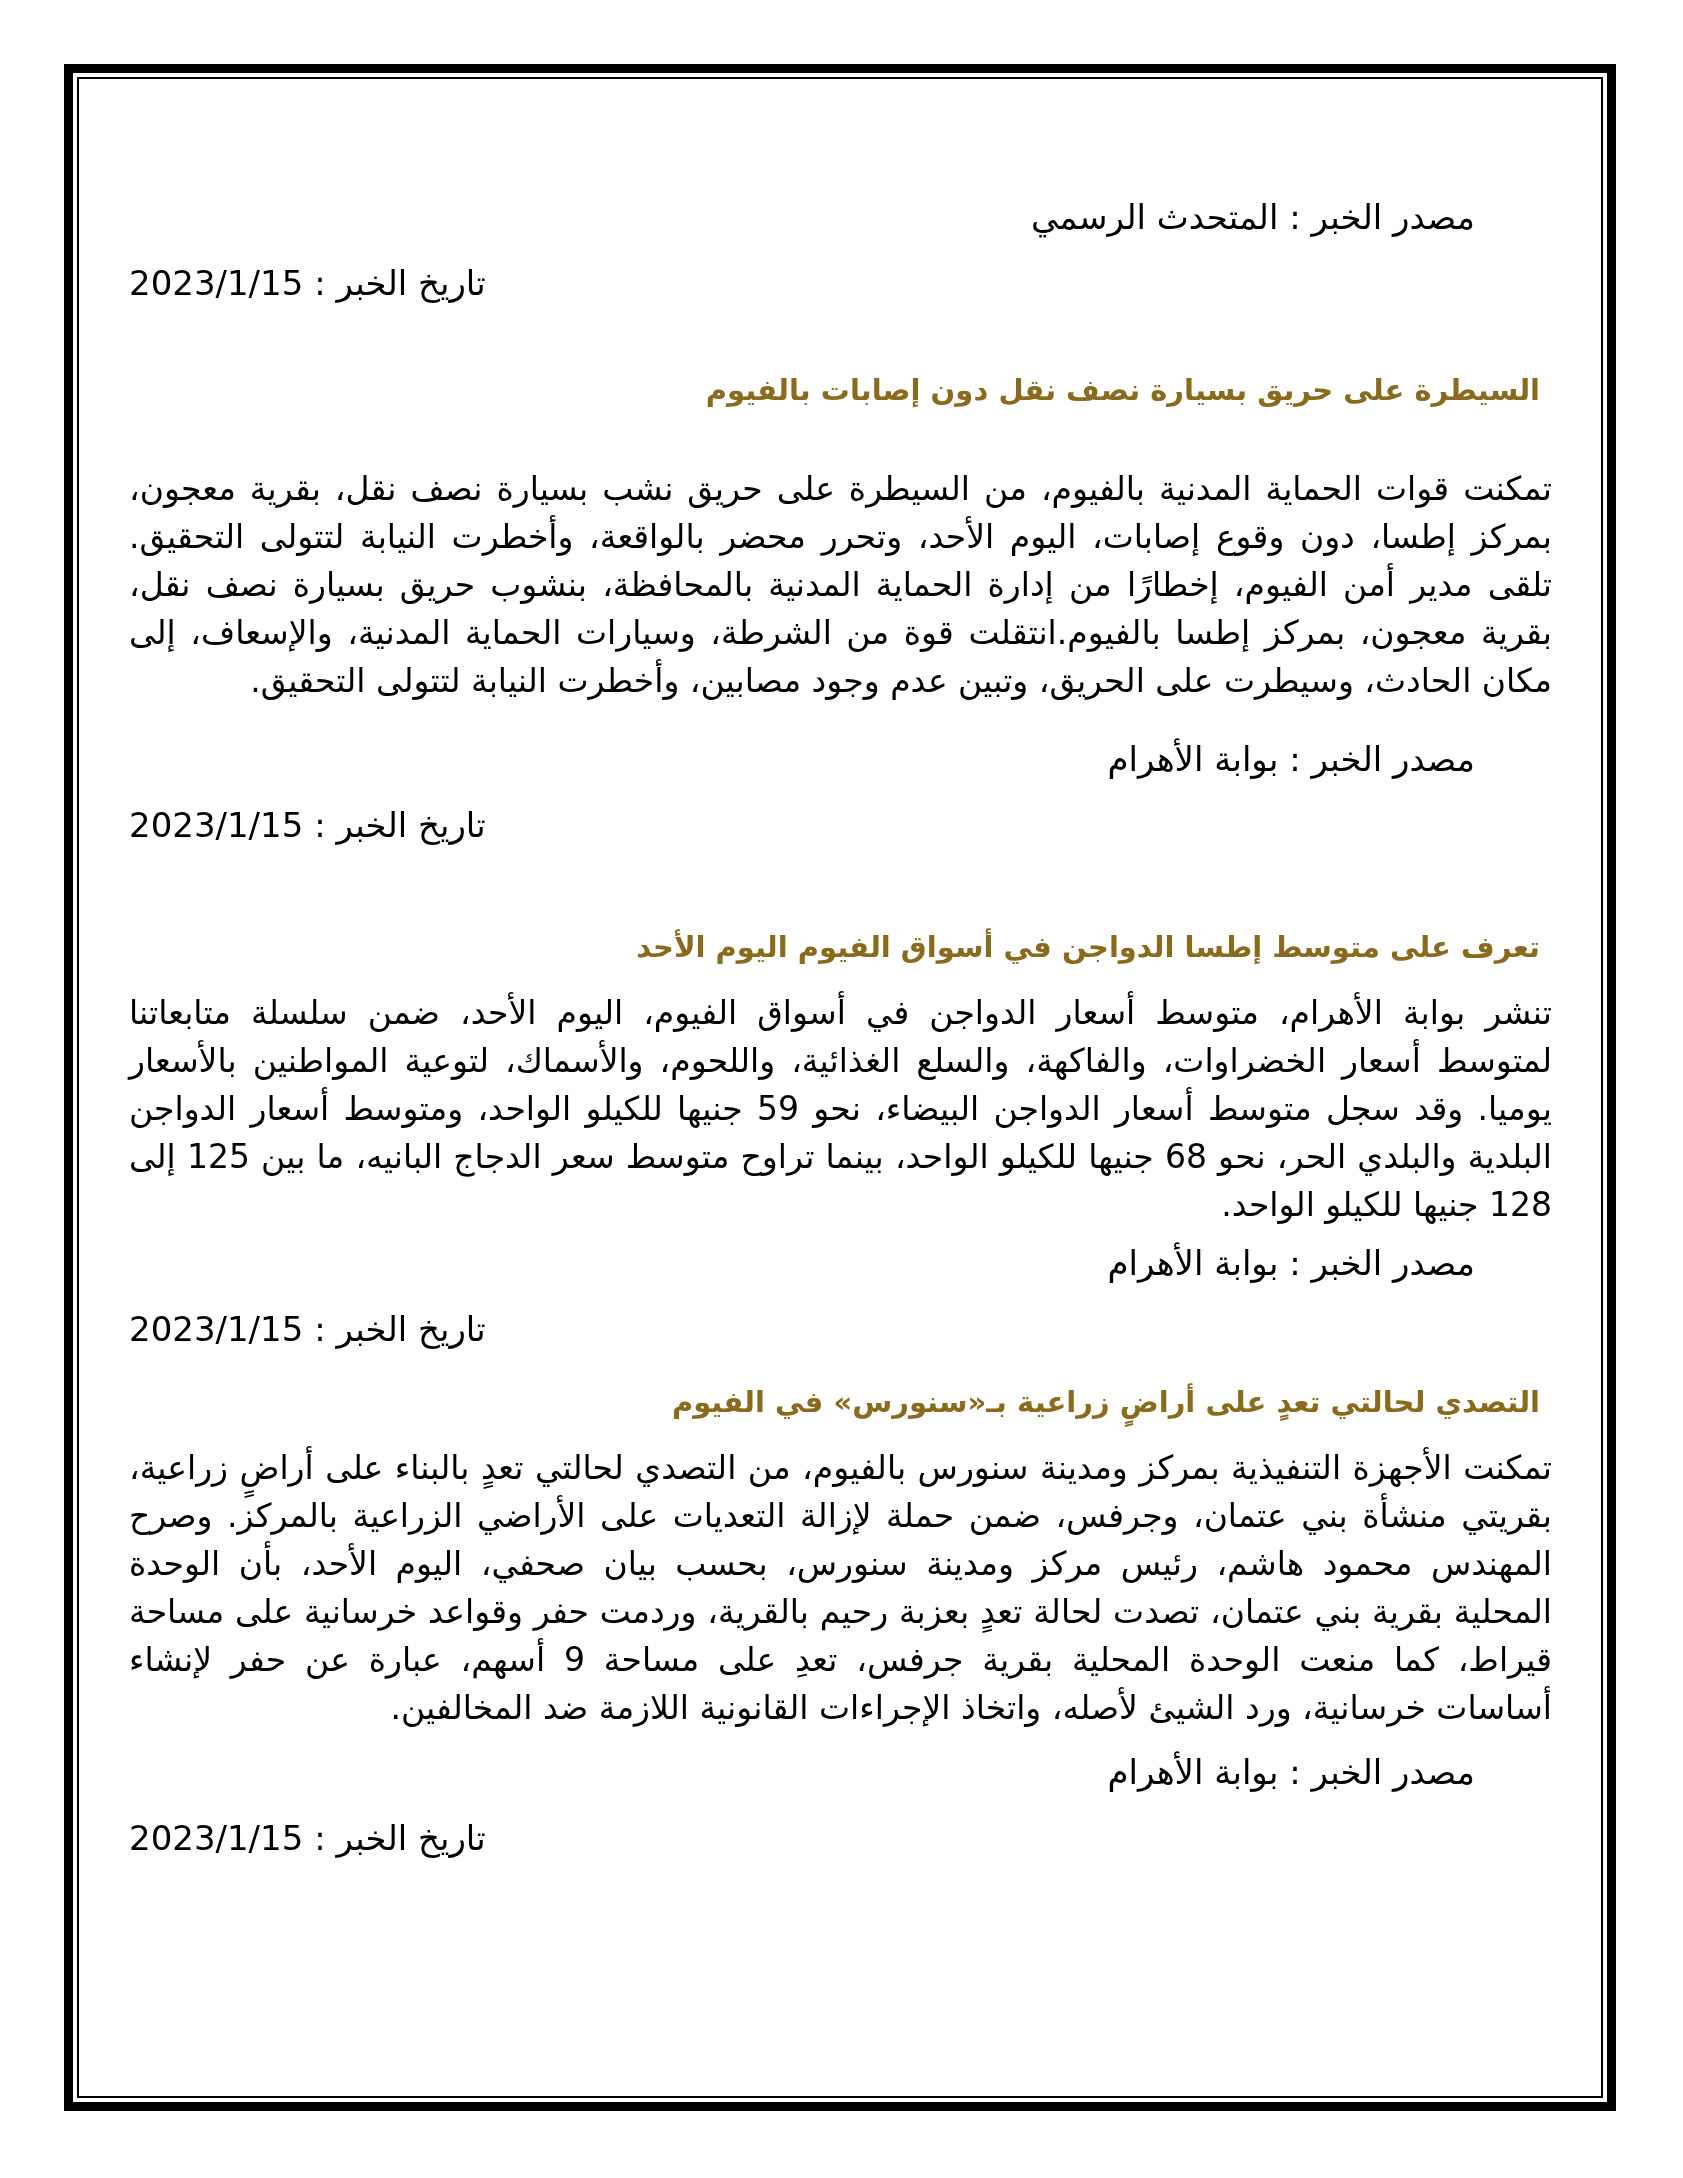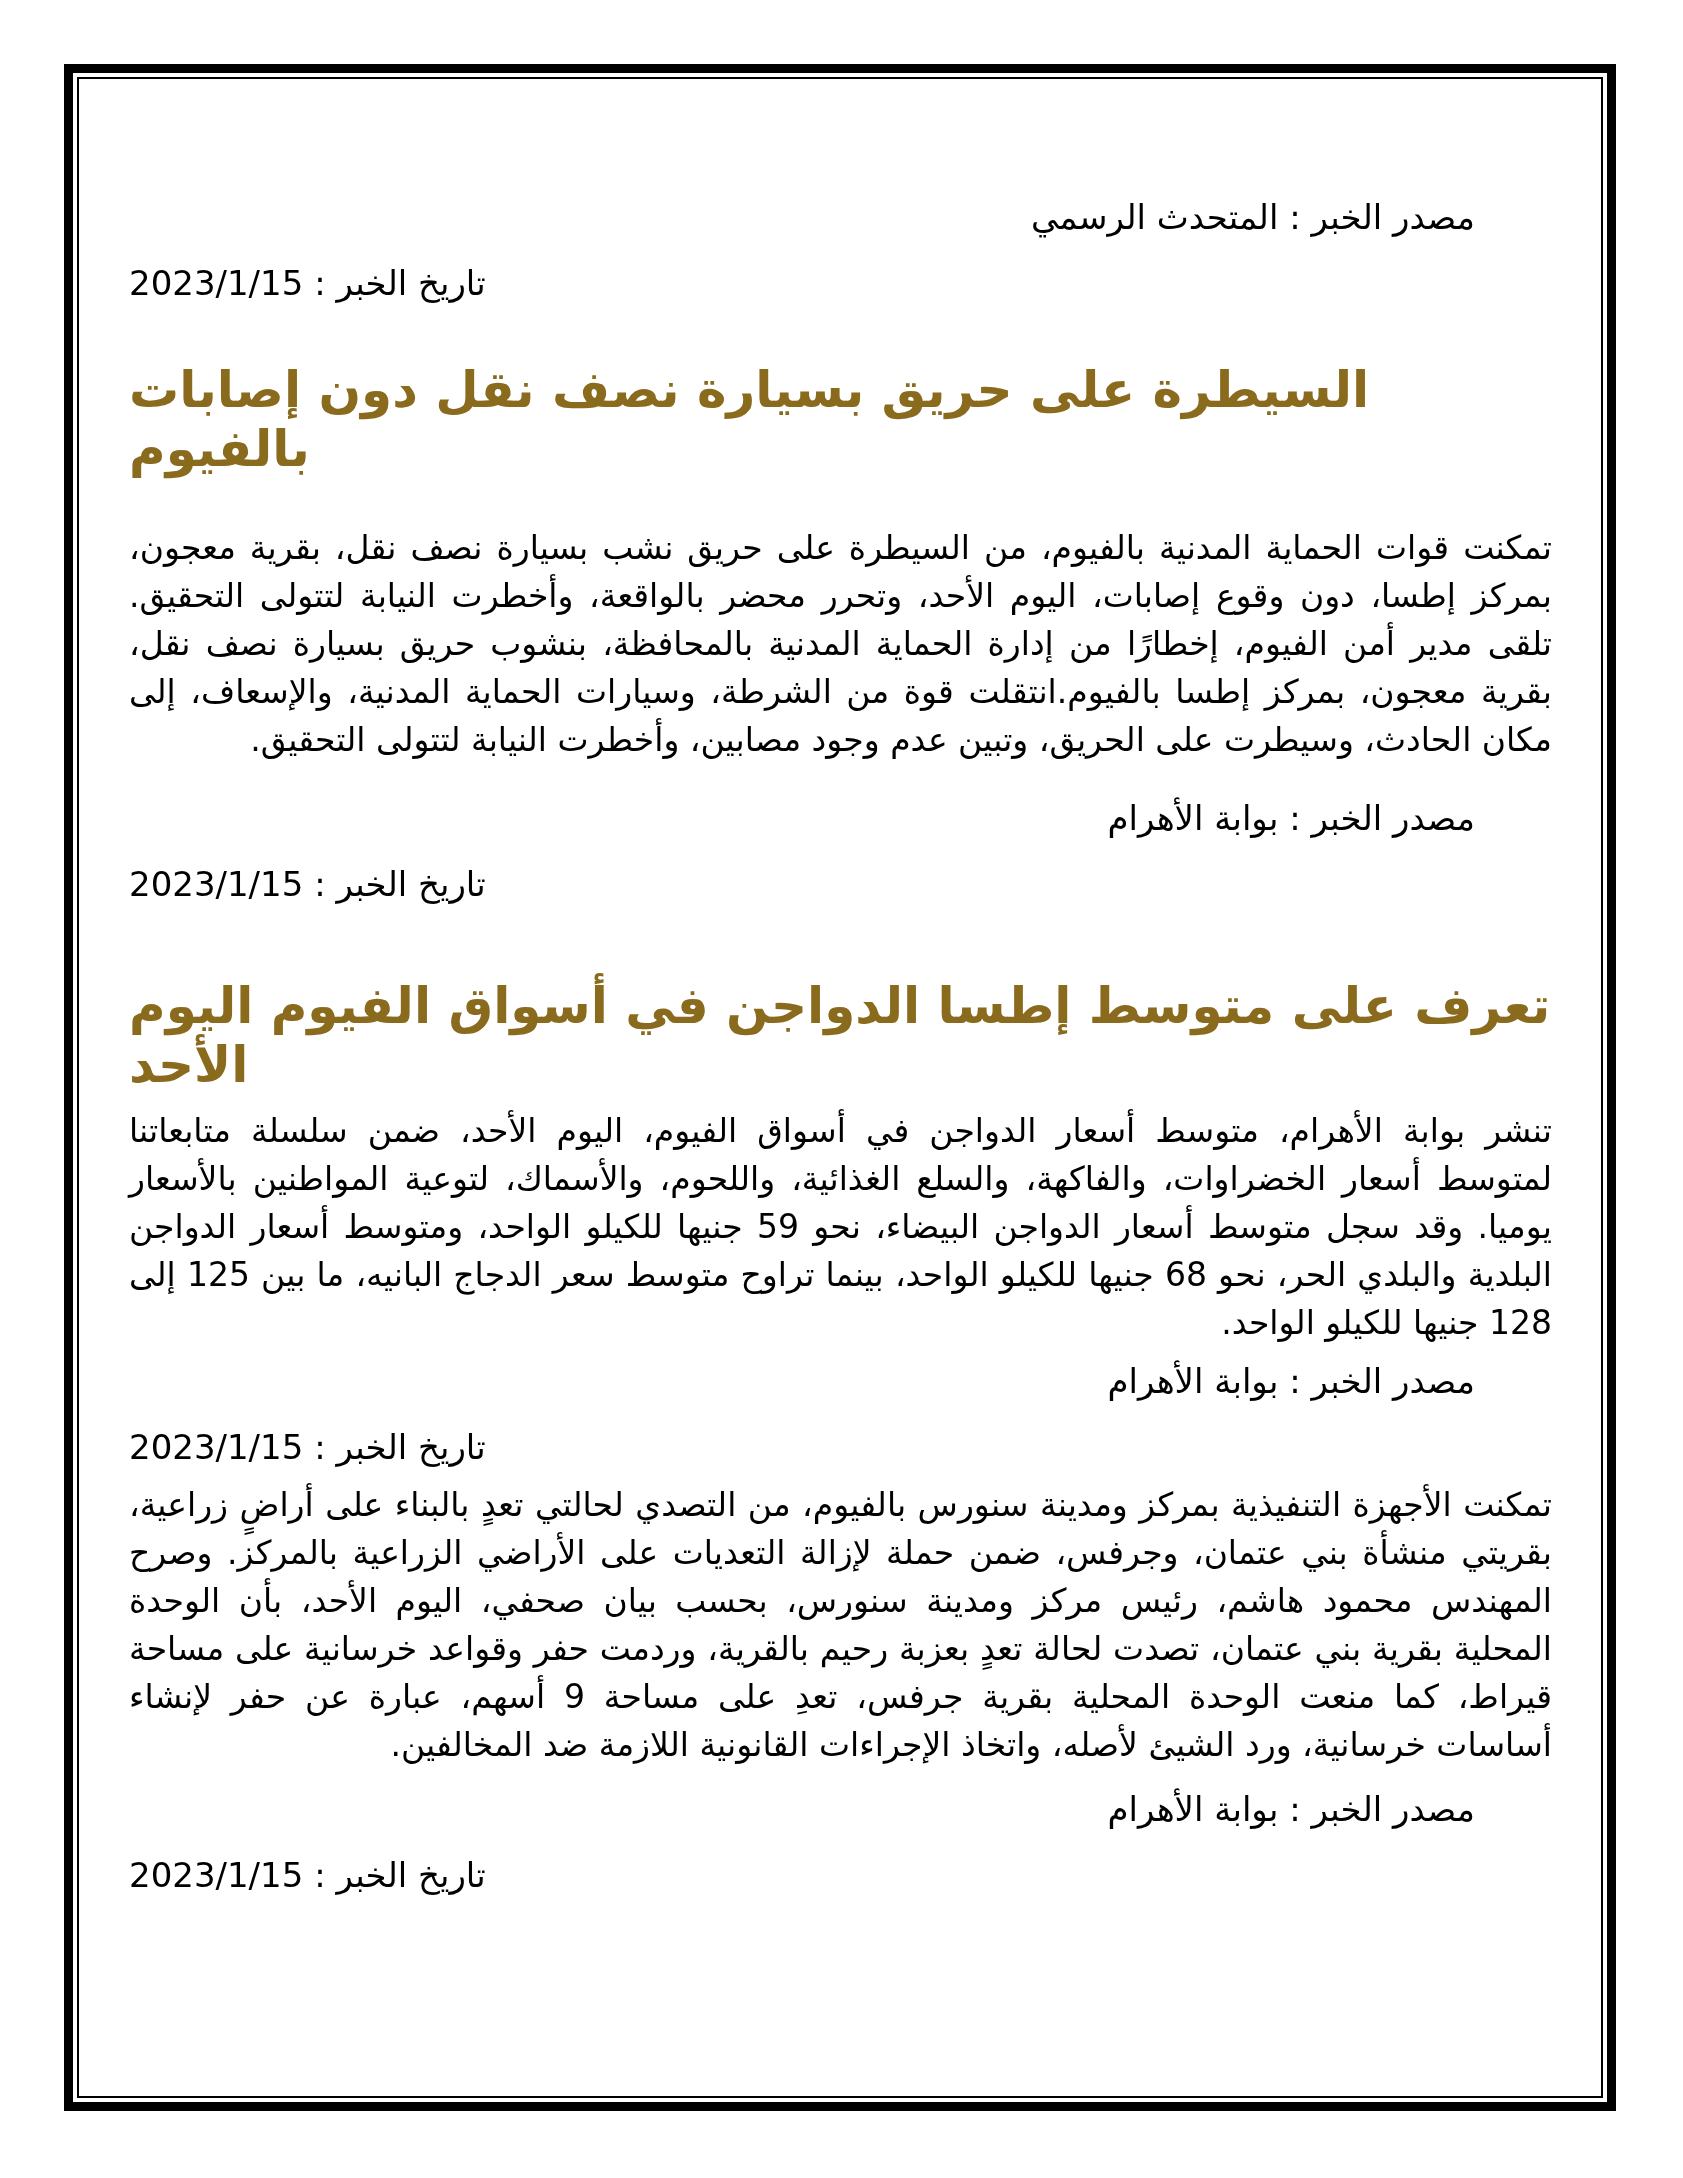--- a/index.html
+++ b/index.html
@@ -53,26 +53,26 @@
     line-height: 48px;
     text-align: right;
   }
   .meta-date {
     margin: 18px 114px 0 0;
     font-size: 34px;
     line-height: 48px;
     text-align: left;
   }
   .headline {
-    font-size: 50px;
+    font-size: 29px;
     font-weight: bold;
     color: var(--heading-color);
-    text-align: left;
+    text-align: right;
     line-height: 59px;
-    margin: 0;
+    margin: 12px;
   }
   .headline-1 { margin-top: 54px; }
   .headline-2 { margin-top: 69px; }
   .headline-3 { margin-top: 20px; }
   .article-body {
     font-size: 33px;
     line-height: 48px;
     text-align: justify;
     margin: 0;
   }
@@ -106,20 +106,21 @@
   </div>
 
   <h2 class="headline headline-2">تعرف على متوسط إطسا الدواجن في أسواق الفيوم اليوم الأحد</h2>
   <p class="article-body body-2">تنشر بوابة الأهرام، متوسط أسعار الدواجن في أسواق الفيوم، اليوم الأحد، ضمن سلسلة متابعاتنا لمتوسط أسعار الخضراوات، والفاكهة، والسلع الغذائية، واللحوم، والأسماك، لتوعية المواطنين بالأسعار يوميا. وقد سجل متوسط أسعار الدواجن البيضاء، نحو 59 جنيها للكيلو الواحد، ومتوسط أسعار الدواجن البلدية والبلدي الحر، نحو 68 جنيها للكيلو الواحد، بينما تراوح متوسط سعر الدجاج البانيه، ما بين 125 إلى 128 جنيها للكيلو الواحد.</p>
 
   <div class="meta meta-after-2">
     <p class="meta-source">مصدر الخبر : بوابة الأهرام</p>
     <p class="meta-date">تاريخ الخبر : 2023/1/15</p>
   </div>
 
+  <h2 class="headline headline-3">التصدي لحالتي تعدٍ على أراضٍ زراعية بـ«سنورس» في الفيوم</h2>
   <p class="article-body body-3">تمكنت الأجهزة التنفيذية بمركز ومدينة سنورس بالفيوم، من التصدي لحالتي تعدٍ بالبناء على أراضٍ زراعية، بقريتي منشأة بني عتمان، وجرفس، ضمن حملة لإزالة التعديات على الأراضي الزراعية بالمركز. وصرح المهندس محمود هاشم، رئيس مركز ومدينة سنورس، بحسب بيان صحفي، اليوم الأحد، بأن الوحدة المحلية بقرية بني عتمان، تصدت لحالة تعدٍ بعزبة رحيم بالقرية، وردمت حفر وقواعد خرسانية على مساحة قيراط، كما منعت الوحدة المحلية بقرية جرفس، تعدِ على مساحة 9 أسهم، عبارة عن حفر لإنشاء أساسات خرسانية، ورد الشيئ لأصله، واتخاذ الإجراءات القانونية اللازمة ضد المخالفين.</p>
 
   <div class="meta meta-after-3">
     <p class="meta-source">مصدر الخبر : بوابة الأهرام</p>
     <p class="meta-date">تاريخ الخبر : 2023/1/15</p>
   </div>
 
 </div>
 
 

